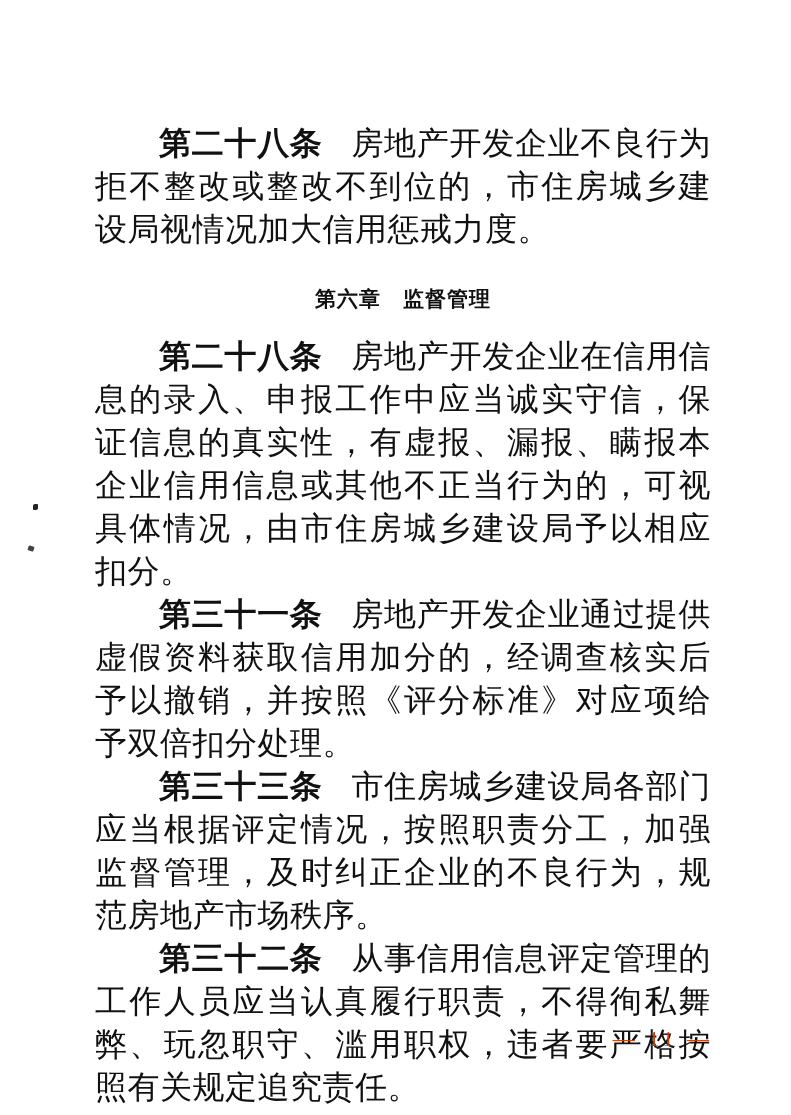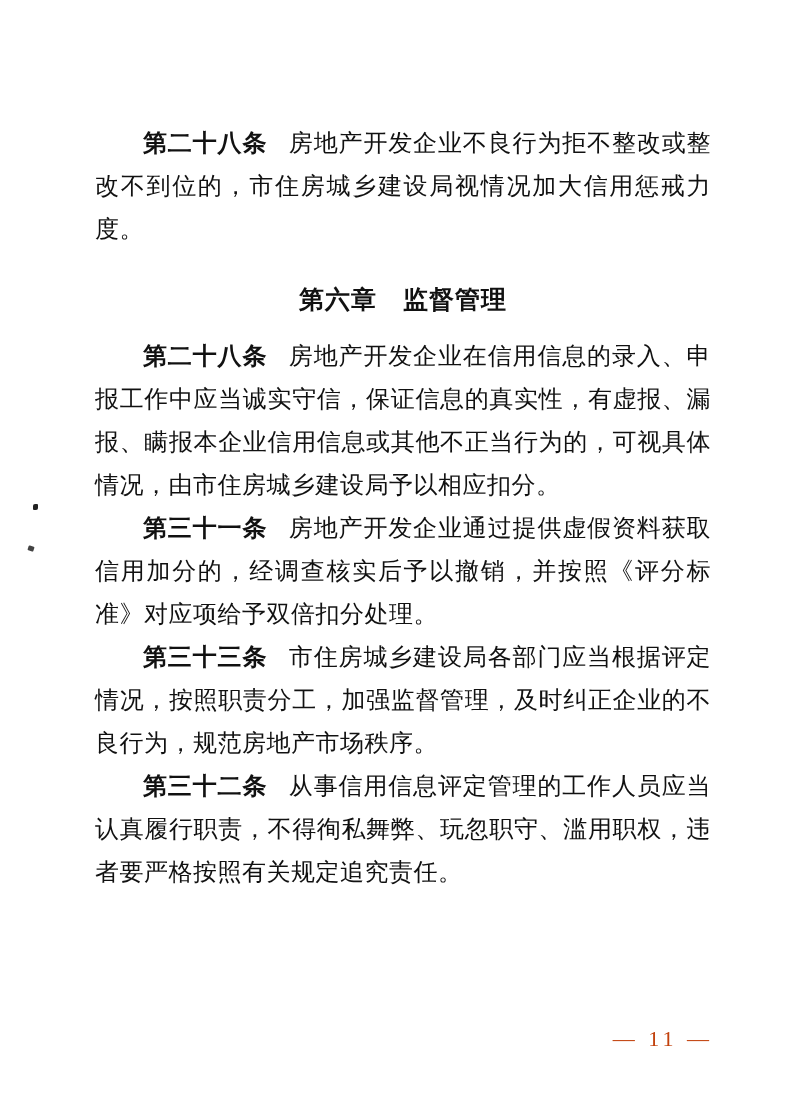--- a/index.html
+++ b/index.html
@@ -18,34 +18,34 @@
     box-sizing: border-box;
   }
   .content {
     position: absolute;
     left: 95px;
     top: 122px;
     width: 616px;
   }
   .article {
     margin: 0;
-    font-size: 24px;
+    font-size: 32px;
     line-height: 43px;
     text-align: justify;
     text-indent: 2em;
     letter-spacing: 0.5px;
     word-break: break-all;
   }
   .article .lead {
     font-weight: bold;
     margin-right: 0.9em;
   }
   .chapter-heading {
     margin: 27px 0 14px 0;
-    font-size: 25px;
+    font-size: 21px;
     line-height: 43px;
     font-weight: bold;
     text-align: center;
     letter-spacing: 1px;
   }
   .page-number {
     position: absolute;
     right: 78px;
     top: 1026px;
     font-size: 22px;

